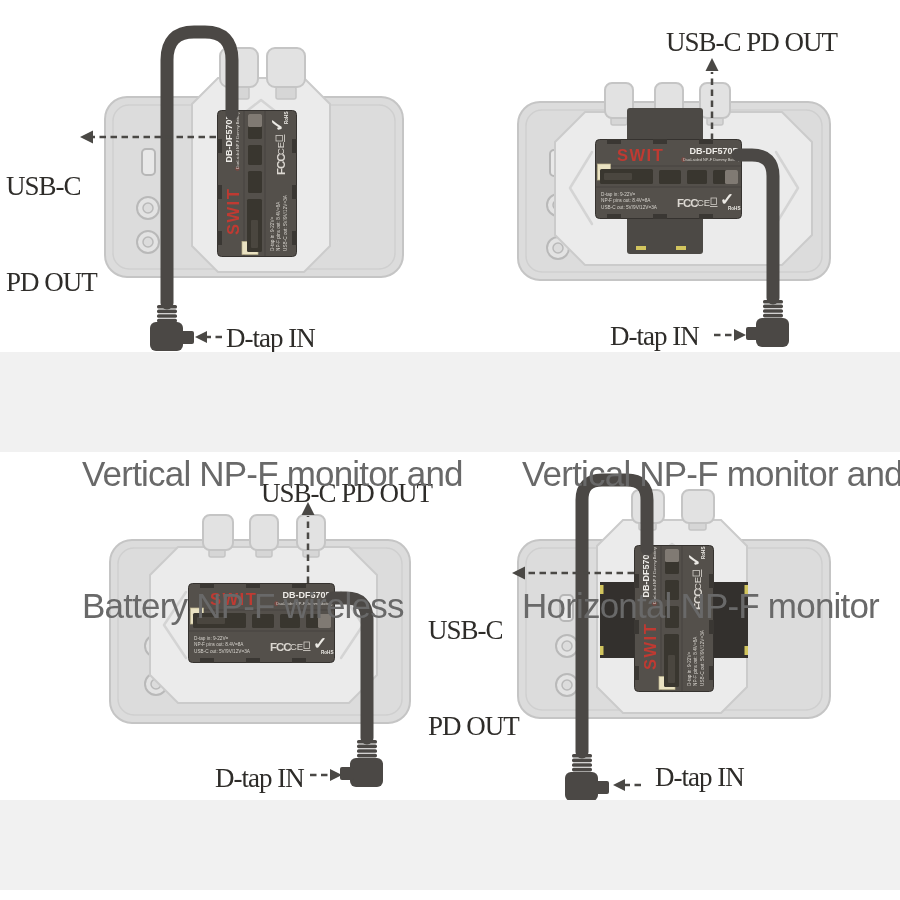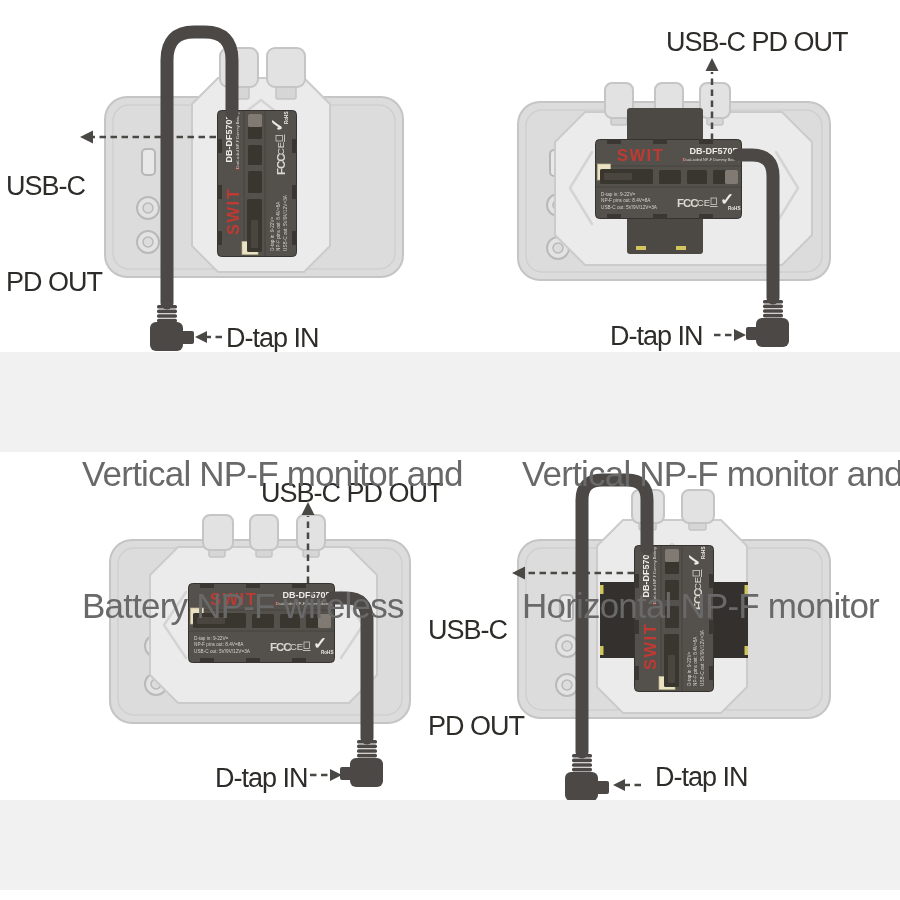--- a/index.html
+++ b/index.html
@@ -6,21 +6,21 @@
   .page{position:relative;width:900px;height:900px;background:#ffffff;overflow:hidden;
         font-family:"Liberation Sans",sans-serif;}
   .page svg{position:absolute;}
   .band{position:absolute;left:0;width:900px;background:#f1f1f1;}
   .band-top{top:352px;height:100px;}
   .band-bottom{top:800px;height:90px;}
   .cap{position:absolute;color:#696969;font-size:35px;line-height:44px;
        letter-spacing:-0.8px;white-space:pre;}
   .cap span{display:block;}
   .lbl{position:absolute;color:#2e2c29;font-weight:500;font-size:27px;line-height:32px;
-       letter-spacing:-1px;white-space:pre;}
+       letter-spacing:-1px;white-space:pre;font-family:Liberation Serif, serif;}
   .lbl span{display:block;}
   
   .mon{fill:#dcdcdc;stroke:#c5c5c5;stroke-width:2;}
   .mon-in{fill:none;stroke:#cfcfcf;stroke-width:1.5;}
   .plate{fill:#ebebeb;stroke:#cbcbcb;stroke-width:2;}
   .chev{fill:none;stroke:#d4d4d4;stroke-width:2.5;stroke-linejoin:round;stroke-linecap:round;}
   .ant{fill:#e2e2e2;stroke:#c5c5c5;stroke-width:2;}
   .ant-tab{fill:#d6d6d6;stroke:#c5c5c5;stroke-width:1.5;}
   .port{fill:#e8e8e8;stroke:#b7b7b7;stroke-width:2;}
   .bnc{fill:#e3e3e3;stroke:#b9b9b9;stroke-width:2;}

